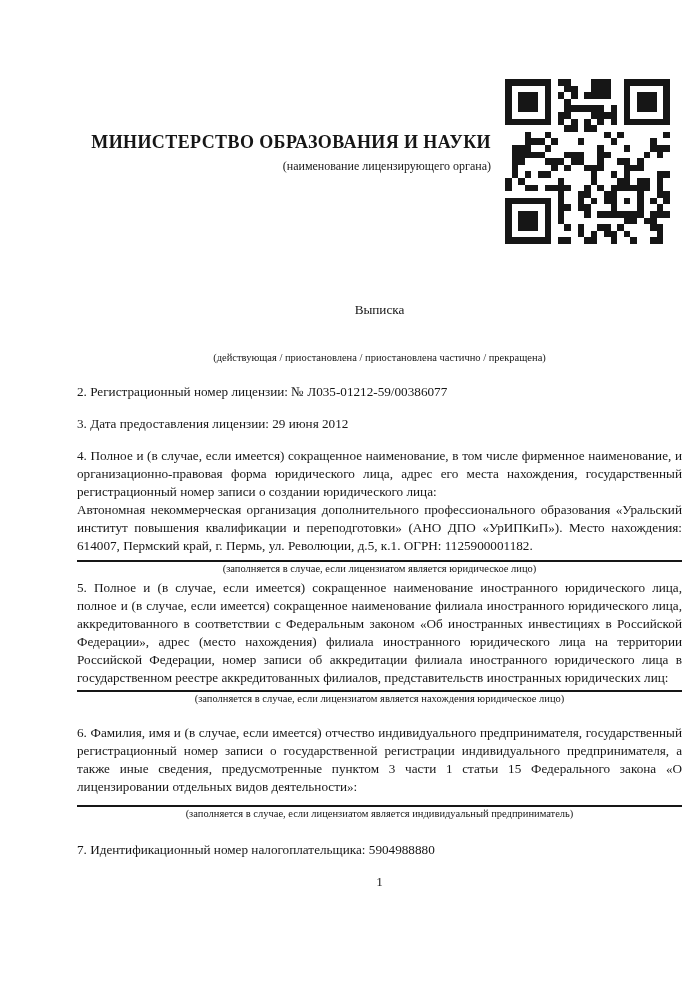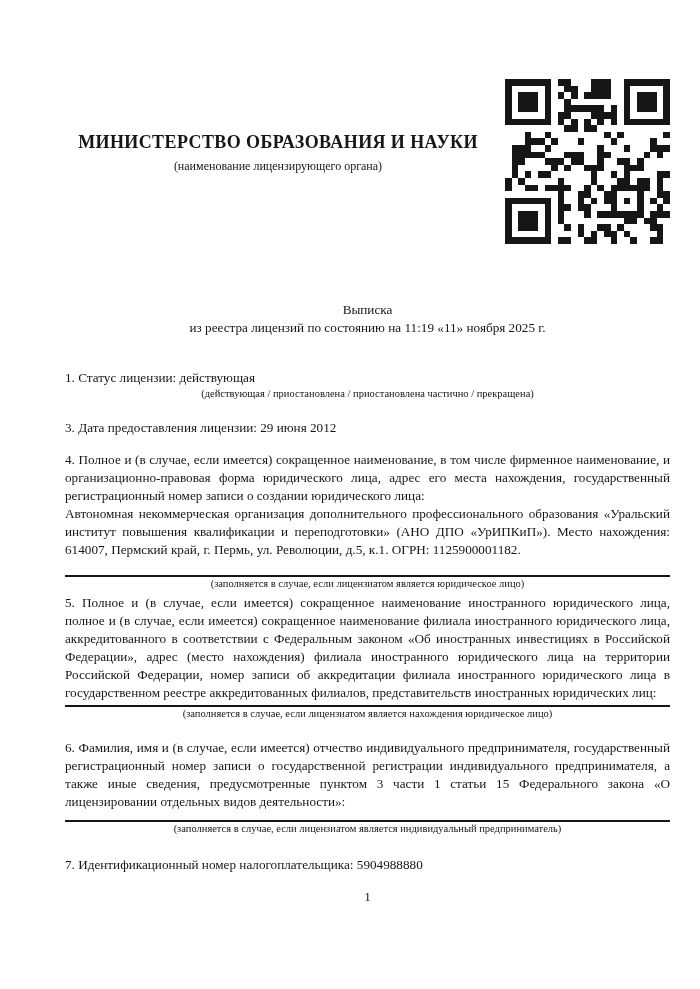--- a/index.html
+++ b/index.html
@@ -13,21 +13,21 @@
     color: var(--ink);
     font-family: "Liberation Serif", "DejaVu Serif", serif;
     overflow: hidden;
   }
 
   
   .org-header {
     position: absolute;
     top: 129px; left: 65px;
     width: 426px;
-    text-align: center;
+    text-align: right;
   }
   .org-header .name {
     font-weight: bold;
     font-size: 18px;
     line-height: 26px;
     letter-spacing: 0.4px;
   }
   .org-header .sub {
     font-size: 12px;
     line-height: 13px;
@@ -38,41 +38,41 @@
   .qr {
     position: absolute;
     top: 79px; left: 505px;
     width: 165px; height: 165px;
   }
   .qr svg { display:block; width:165px; height:165px; }
 
   
   .content {
     position: absolute;
-    top: 301px; left: 65px;
+    top: 301px; left: 77px;
     width: 605px;
     font-size: 13.2px;
     line-height: 18px;
   }
   .doc-title { text-align: center; margin: 0 0 32px 0; }
   .doc-title p { margin: 0; }
 
   .item { margin: 0 0 14px 0; }
   .item p { margin: 0; }
   .just { text-align: justify; }
 
   .center-caption {
     font-size: 10.5px;
     line-height: 14px;
     text-align: center;
     margin-top: 2px;
   }
   .item-status { margin-bottom: 18px; }
 
-  .underlined { border-bottom: 2px solid var(--ink); padding-bottom: 16px; }
+  .underlined { border-bottom: 2px solid var(--ink); padding-bottom: 5px; }
   .blank-line-short { height: 5px; border-bottom: 2px solid var(--ink); }
   .blank-line-tall  { height: 11px; border-bottom: 2px solid var(--ink); }
 
   .item-4 { margin-bottom: 3px; }
   .item-5 { margin-bottom: 18px; }
   .item-6 { margin-bottom: 20px; }
 
   .page-number {
     text-align: center;
     margin-top: 14px;
@@ -378,28 +378,29 @@
         <rect x="125.40" y="158.40" width="6.60" height="6.60" fill="#161616"></rect>
         <rect x="145.20" y="158.40" width="6.60" height="6.60" fill="#161616"></rect>
         <rect x="151.80" y="158.40" width="6.60" height="6.60" fill="#161616"></rect>
       </svg>
   </div>
 
   <div class="content">
 
     <div class="doc-title">
       <p>Выписка</p>
-      <p>из реестра лицензий по состоянию на 11:19 «11» ноября 2025 г.</p>
     </div>
 
     <div class="item item-status">
-      <p>1. Статус лицензии: действующая</p>
       <p class="center-caption">(действующая / приостановлена / приостановлена частично / прекращена)</p>
     </div>
 
+    <div class="item">
+      <p>2. Регистрационный номер лицензии: № Л035-01212-59/00386077</p>
+    </div>
 
     <div class="item">
       <p>3. Дата предоставления лицензии: 29 июня 2012</p>
     </div>
 
     <div class="item item-4">
       <p class="just">4. Полное и (в случае, если имеется) сокращенное наименование, в том числе фирменное наименование, и организационно-правовая форма юридического лица, адрес его места нахождения, государственный регистрационный номер записи о создании юридического лица:</p>
       <p class="just underlined">Автономная некоммерческая организация дополнительного профессионального образования «Уральский институт повышения квалификации и переподготовки» (АНО ДПО «УрИПКиП»). Место нахождения: 614007, Пермский край, г. Пермь, ул. Революции, д.5, к.1. ОГРН: 1125900001182.</p>
       <p class="center-caption">(заполняется в случае, если лицензиатом является юридическое лицо)</p>
     </div>

